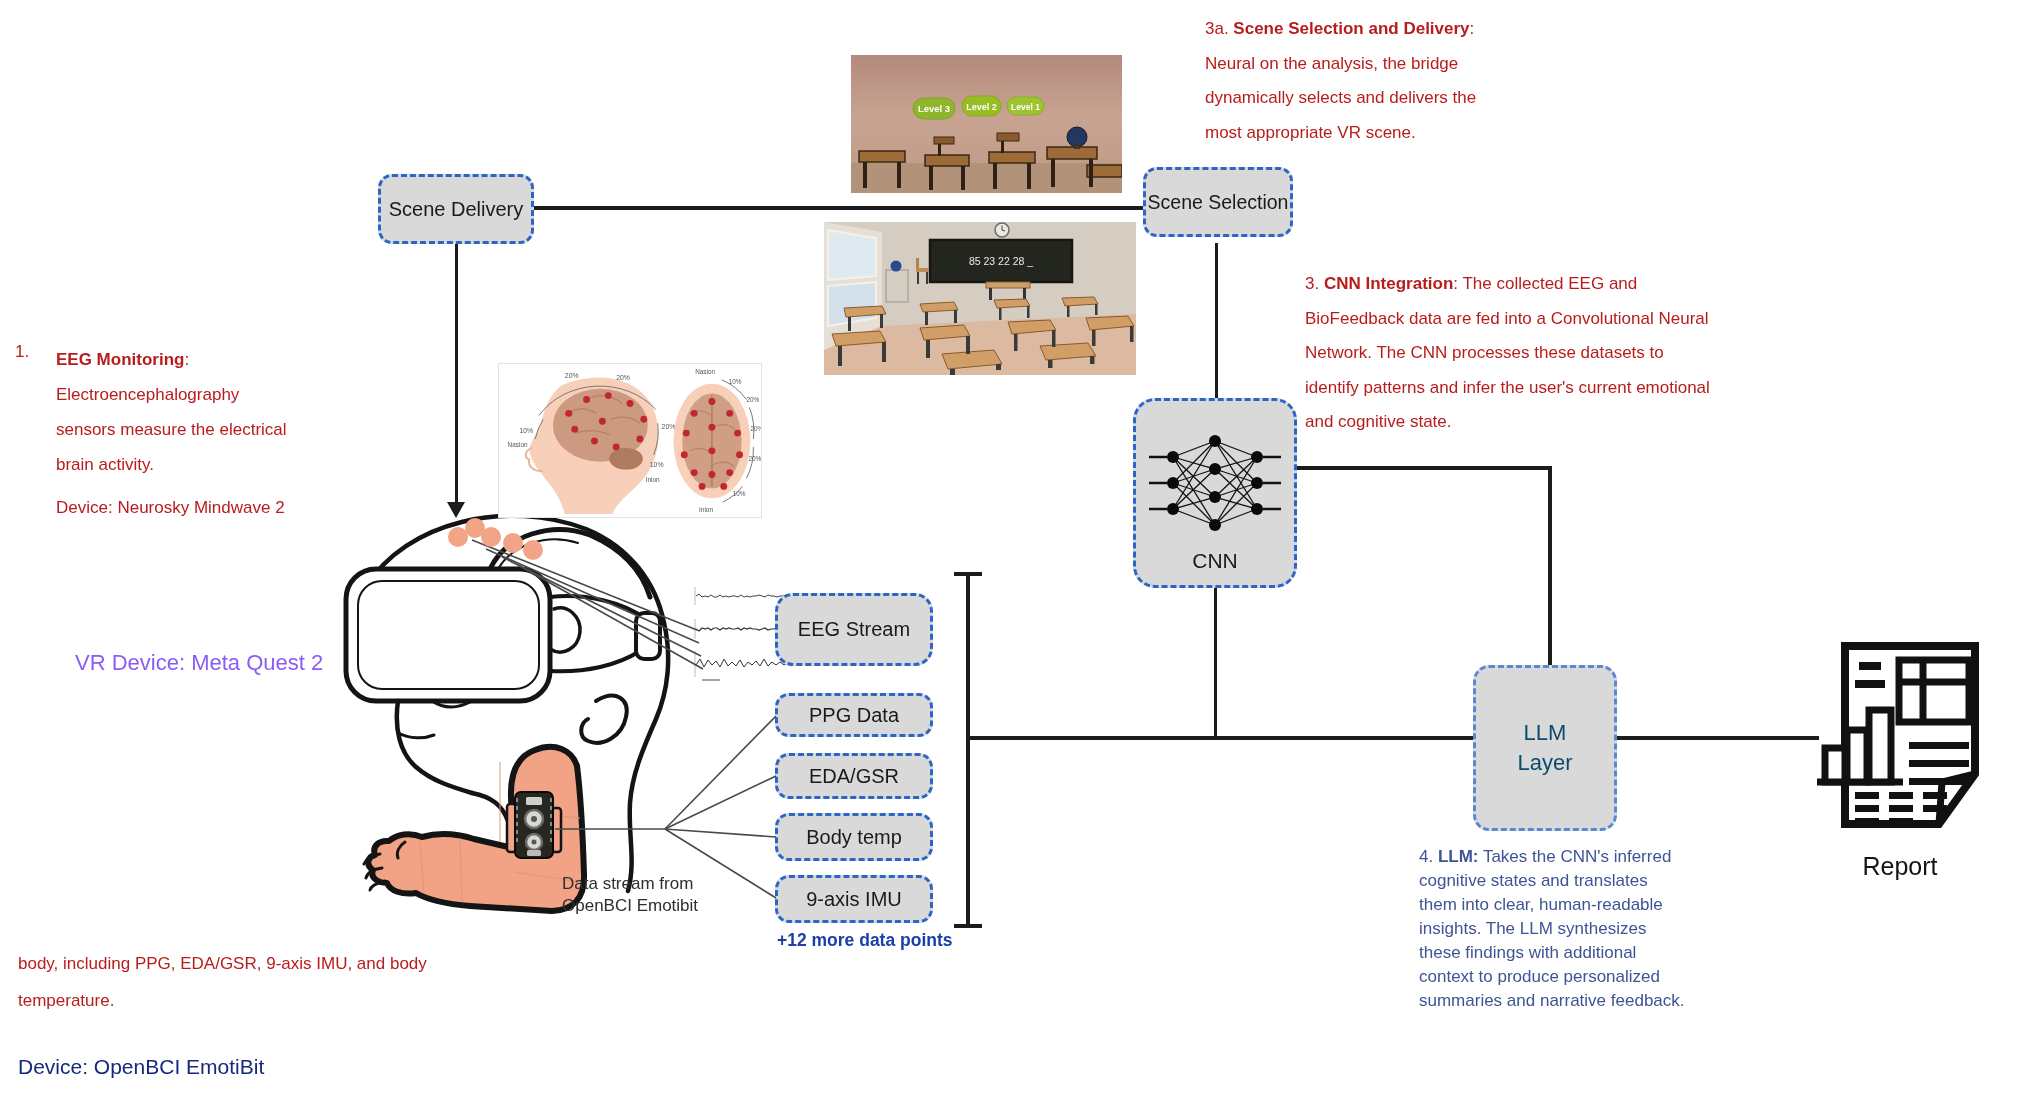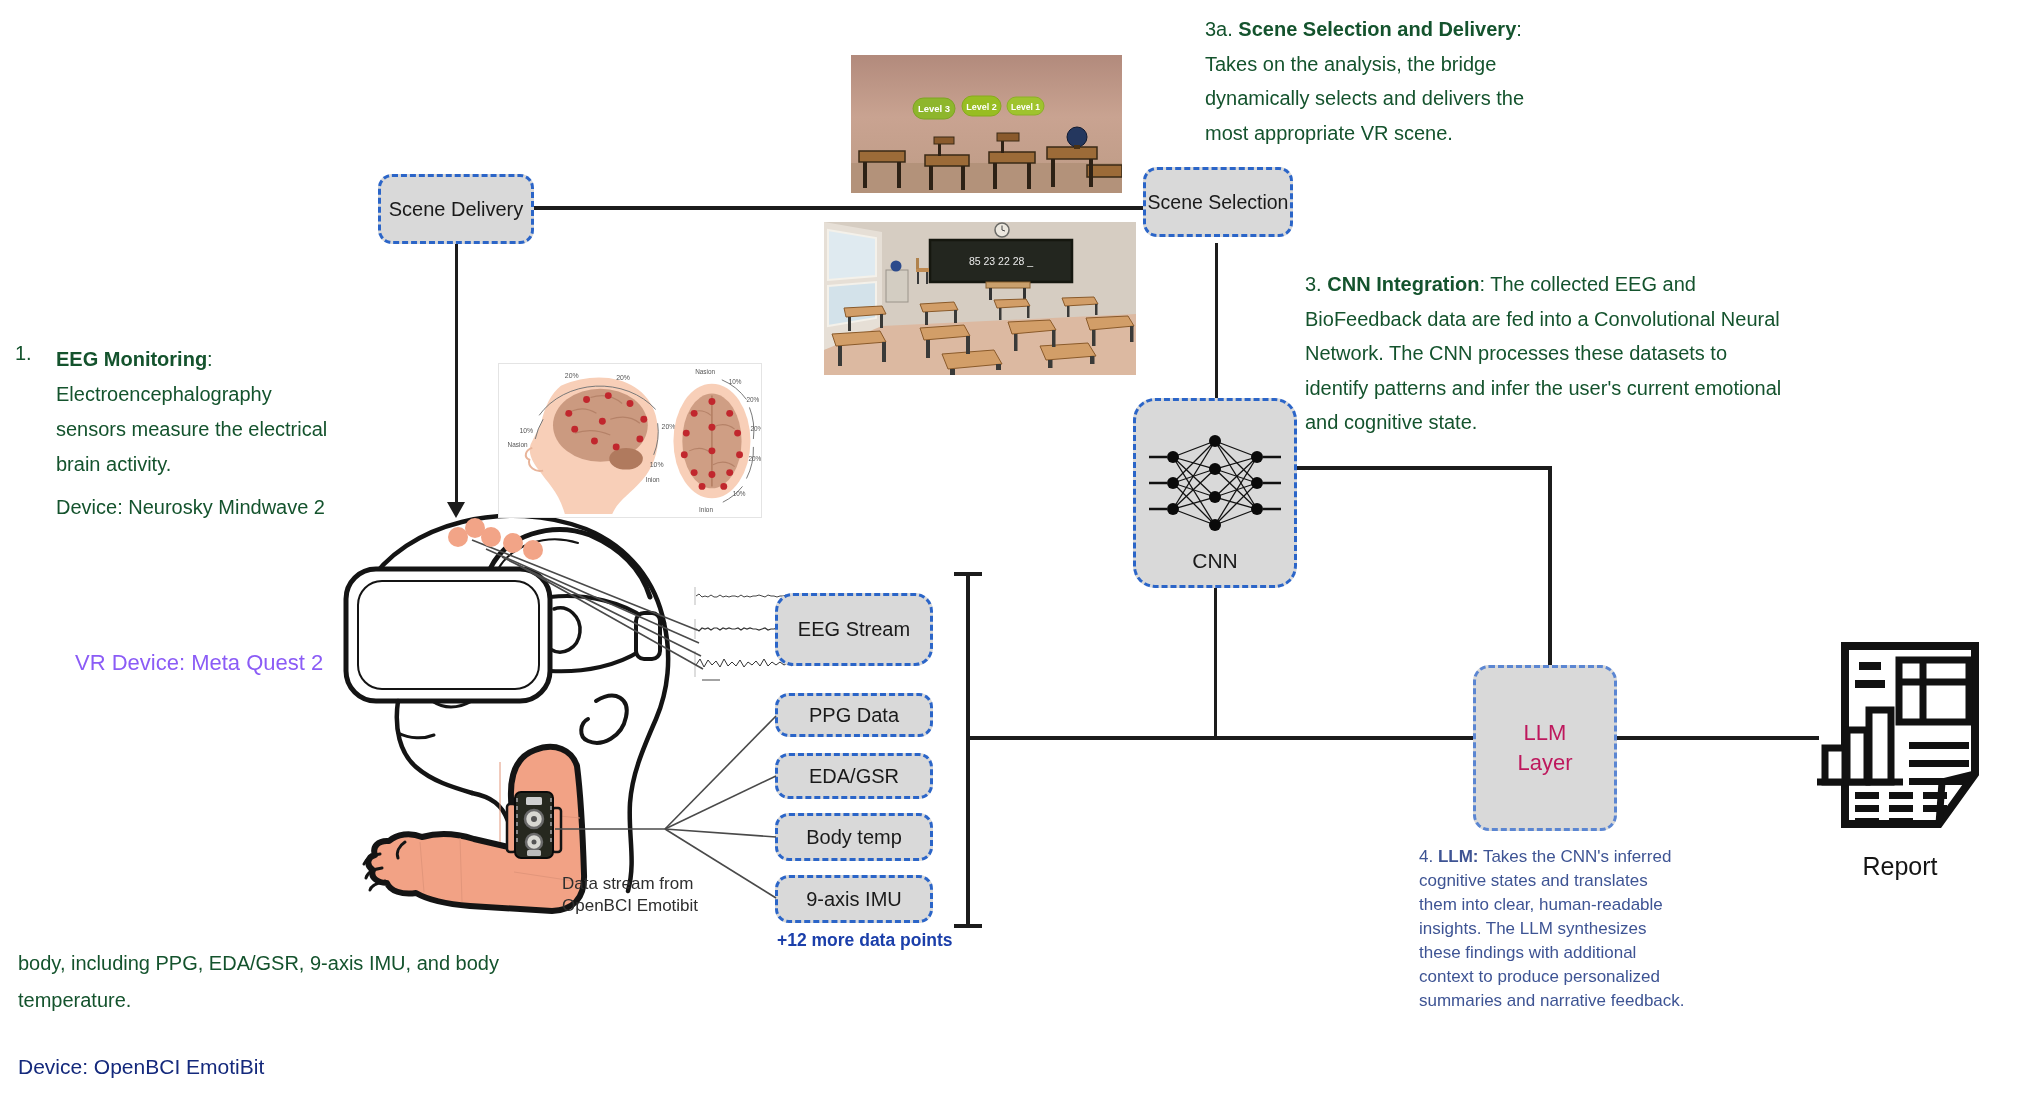--- a/index.html
+++ b/index.html
@@ -1,41 +1,41 @@
 <!DOCTYPE html>
 <html><head>
 <meta charset="utf-8">
 <style>
   html,body{margin:0;padding:0;background:#ffffff;}
   #canvas{position:relative;width:2038px;height:1094px;background:#ffffff;overflow:hidden;
           font-family:"Liberation Sans",sans-serif;}
   .cline{position:absolute;background:#1c1c1c;z-index:2;}
   .overlay{position:absolute;left:0;top:0;width:2038px;height:1094px;z-index:4;pointer-events:none;}
-  .note{position:absolute;color:#14532d;font-size:20px;z-index:5;}
+  .note{position:absolute;color:#b91c1c;font-size:17px;z-index:5;}
   .note p{margin:0;line-height:34.5px;}
   .note b{font-weight:700;}
   #step1 p{line-height:35px;}
   #step1 .hang{display:flex;}
   #step1 .num{width:41px;flex:0 0 41px;}
   #step1 .device{margin-top:8px;}
   #step2 p{line-height:37px;}
   #step4{color:#3e5494;font-size:17px;font-weight:500;}
   #step4 p{line-height:24px;}
   #more-points{position:absolute;color:#1b3faa;font-size:17.5px;font-weight:700;z-index:5;}
   #ds-label{position:absolute;color:#2e2e2e;font-size:17px;line-height:22px;z-index:5;}
   #vr-device{position:absolute;color:#8b5cf6;font-size:22px;z-index:5;}
   #device2{position:absolute;color:#14297c;font-size:21px;z-index:5;}
   #report-label{position:absolute;color:#141414;font-size:25px;text-align:center;width:140px;z-index:5;}
   .dashedbox{position:absolute;background:#d9d9d9;border:3px dashed #2b65c8;border-radius:16px;
              display:flex;align-items:center;justify-content:center;color:#1a1a1a;
              box-sizing:border-box;z-index:3;text-align:center;}
   .dashedbox.small{border-radius:14px;font-size:20px;}
   #box-cnn{flex-direction:column;border-radius:22px;font-size:21px;}
   #box-cnn .nn{margin-top:14px;}
-  #box-llm{border-color:#5b86d2;font-size:22px;line-height:30px;color:#be185d;}
+  #box-llm{border-color:#5b86d2;font-size:22px;line-height:30px;color:#0c4a6e;}
   .llm-label{white-space:pre-line;}
   .arrowhead{position:absolute;width:0;height:0;border-left:9px solid transparent;
              border-right:9px solid transparent;border-top:16px solid #1c1c1c;z-index:2;}
   .imgpanel{position:absolute;z-index:2;}
   svg{display:block;}
 </style>
 </head>
 <body>
 
 <div id="canvas">
@@ -69,21 +69,21 @@
       <circle cx="458" cy="537" r="10"></circle>
       <circle cx="475" cy="528" r="10"></circle>
       <circle cx="491" cy="537" r="10"></circle>
       <circle cx="513" cy="543" r="10"></circle>
       <circle cx="533" cy="550" r="10"></circle>
     </g>
   </svg>
 
   <div class="note" id="step3a" style="left:1205px;top:12px;width:470px;">
     <p><span>3a. </span><b>Scene Selection and Delivery</b><span>:</span></p>
-    <p>Takes on the analysis, the bridge</p>
+    <p>Neural on the analysis, the bridge</p>
     <p>dynamically selects and delivers the</p>
     <p>most appropriate VR scene.</p>
   </div>
 
   <div class="note" id="step3" style="left:1305px;top:267px;width:620px;">
     <p><span>3. </span><b>CNN Integration</b><span>: The collected EEG and</span></p>
     <p>BioFeedback data are fed into a Convolutional Neural</p>
     <p>Network. The CNN processes these datasets to</p>
     <p>identify patterns and infer the user's current emotional</p>
     <p>and cognitive state.</p>

